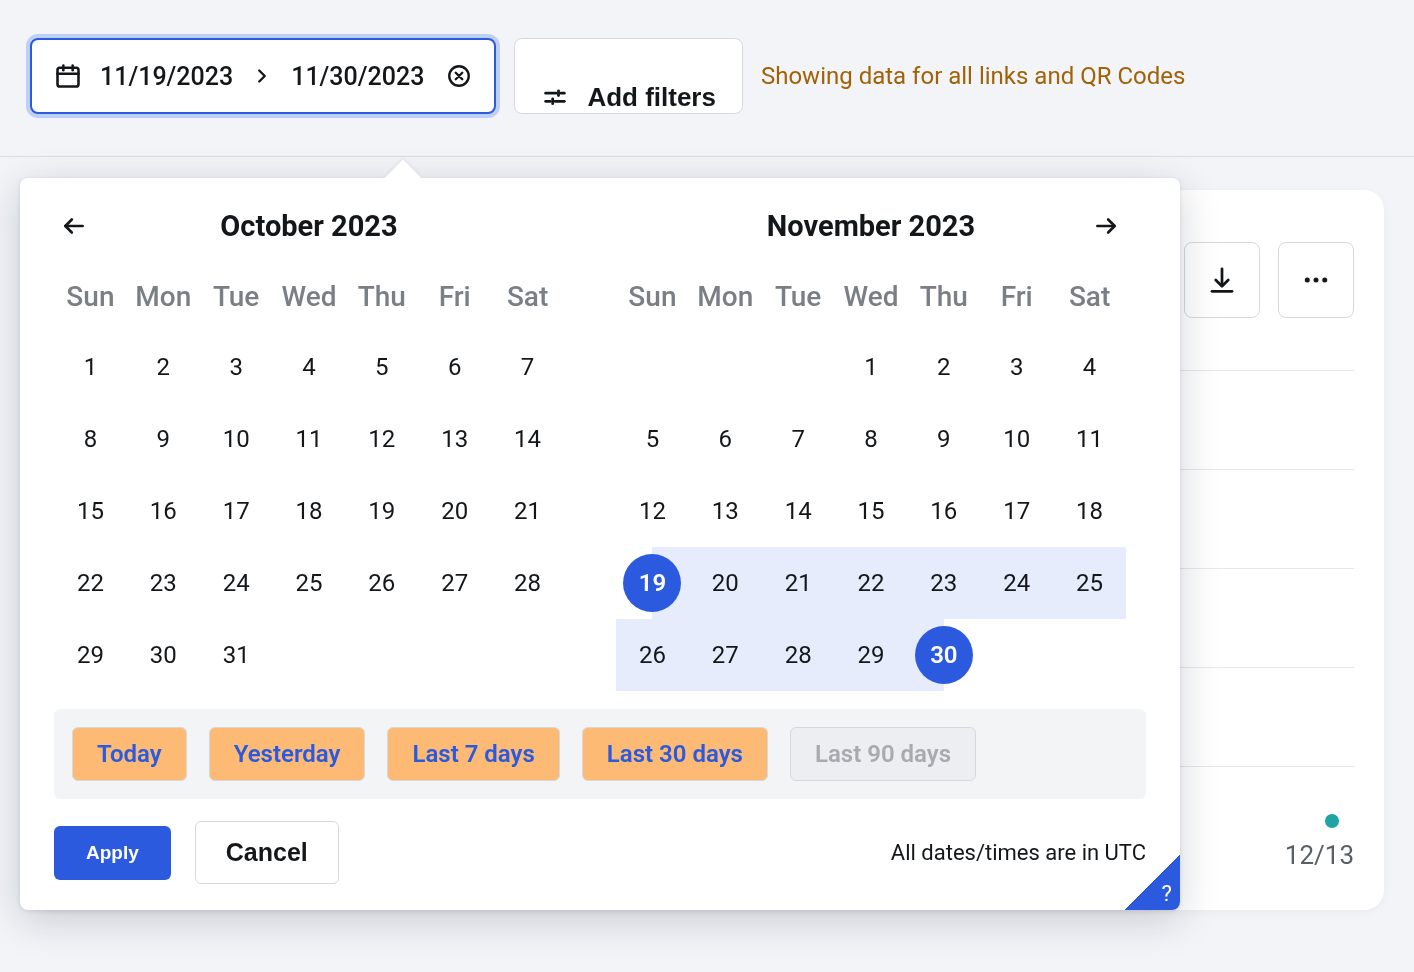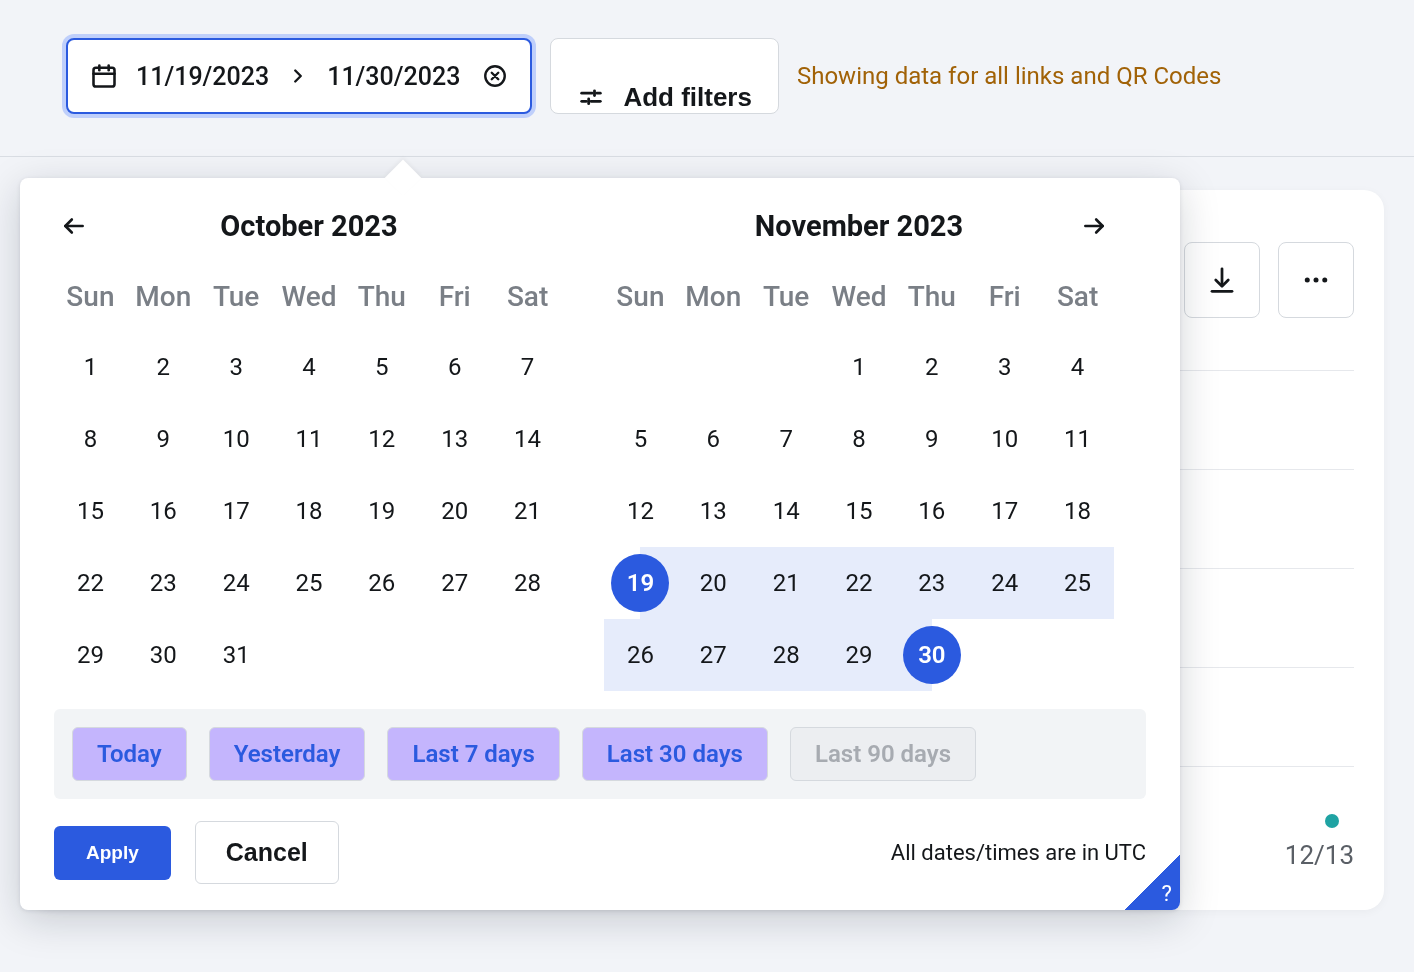--- a/index.html
+++ b/index.html
@@ -29,21 +29,20 @@
     height: 76px;
     padding: 12px 22px;
     background: #fff;
     border: 2px solid #2b5adf;
     border-radius: 8px;
     box-shadow: 0 0 0 4px #bfcffb;
     font-size: 25px;
     font-weight: 500;
     color: #14171a;
     cursor: pointer;
-    margin-left: 36px;
   }
   .daterange-trigger .cal-icon { margin-right: 18px; display:flex; }
   .daterange-trigger .sep { margin: 0 18px; display:flex; color:#14171a; }
   .daterange-trigger .clear { margin-left: 22px; display:flex; color:#14171a; }
   .add-filters-btn {
     display: flex;
     align-items: flex-end;
     height: 76px;
     padding: 0 26px;
     background: #fff;
@@ -136,21 +135,21 @@
     top: -13px;
     left: 370px;
     width: 26px;
     height: 26px;
     background: #fff;
     transform: rotate(45deg);
     box-shadow: -2px -2px 4px rgba(0,0,0,0.04);
   }
   .months-row {
     display: flex;
-    gap: 40px;
+    gap: 52px;
     position: relative;
   }
   .month {
     flex: 0 0 510px;
   }
   .month-header {
     position: relative;
     text-align: center;
     font-size: 29px;
     font-weight: 700;
@@ -225,21 +224,21 @@
 
   .presets {
     margin-top: 18px;
     background: #f2f4f6;
     border-radius: 6px;
     padding: 18px 18px;
     display: flex;
     gap: 22px;
   }
   .preset {
-    background: #c4b5fd;
+    background: #fdba74;
     border: 1px solid #d5d9de;
     border-radius: 6px;
     padding: 12px 24px;
     font-size: 24px;
     font-weight: 600;
     color: #2b5adf;
     cursor: pointer;
   }
   .preset.disabled {
     background: #eceef1;

